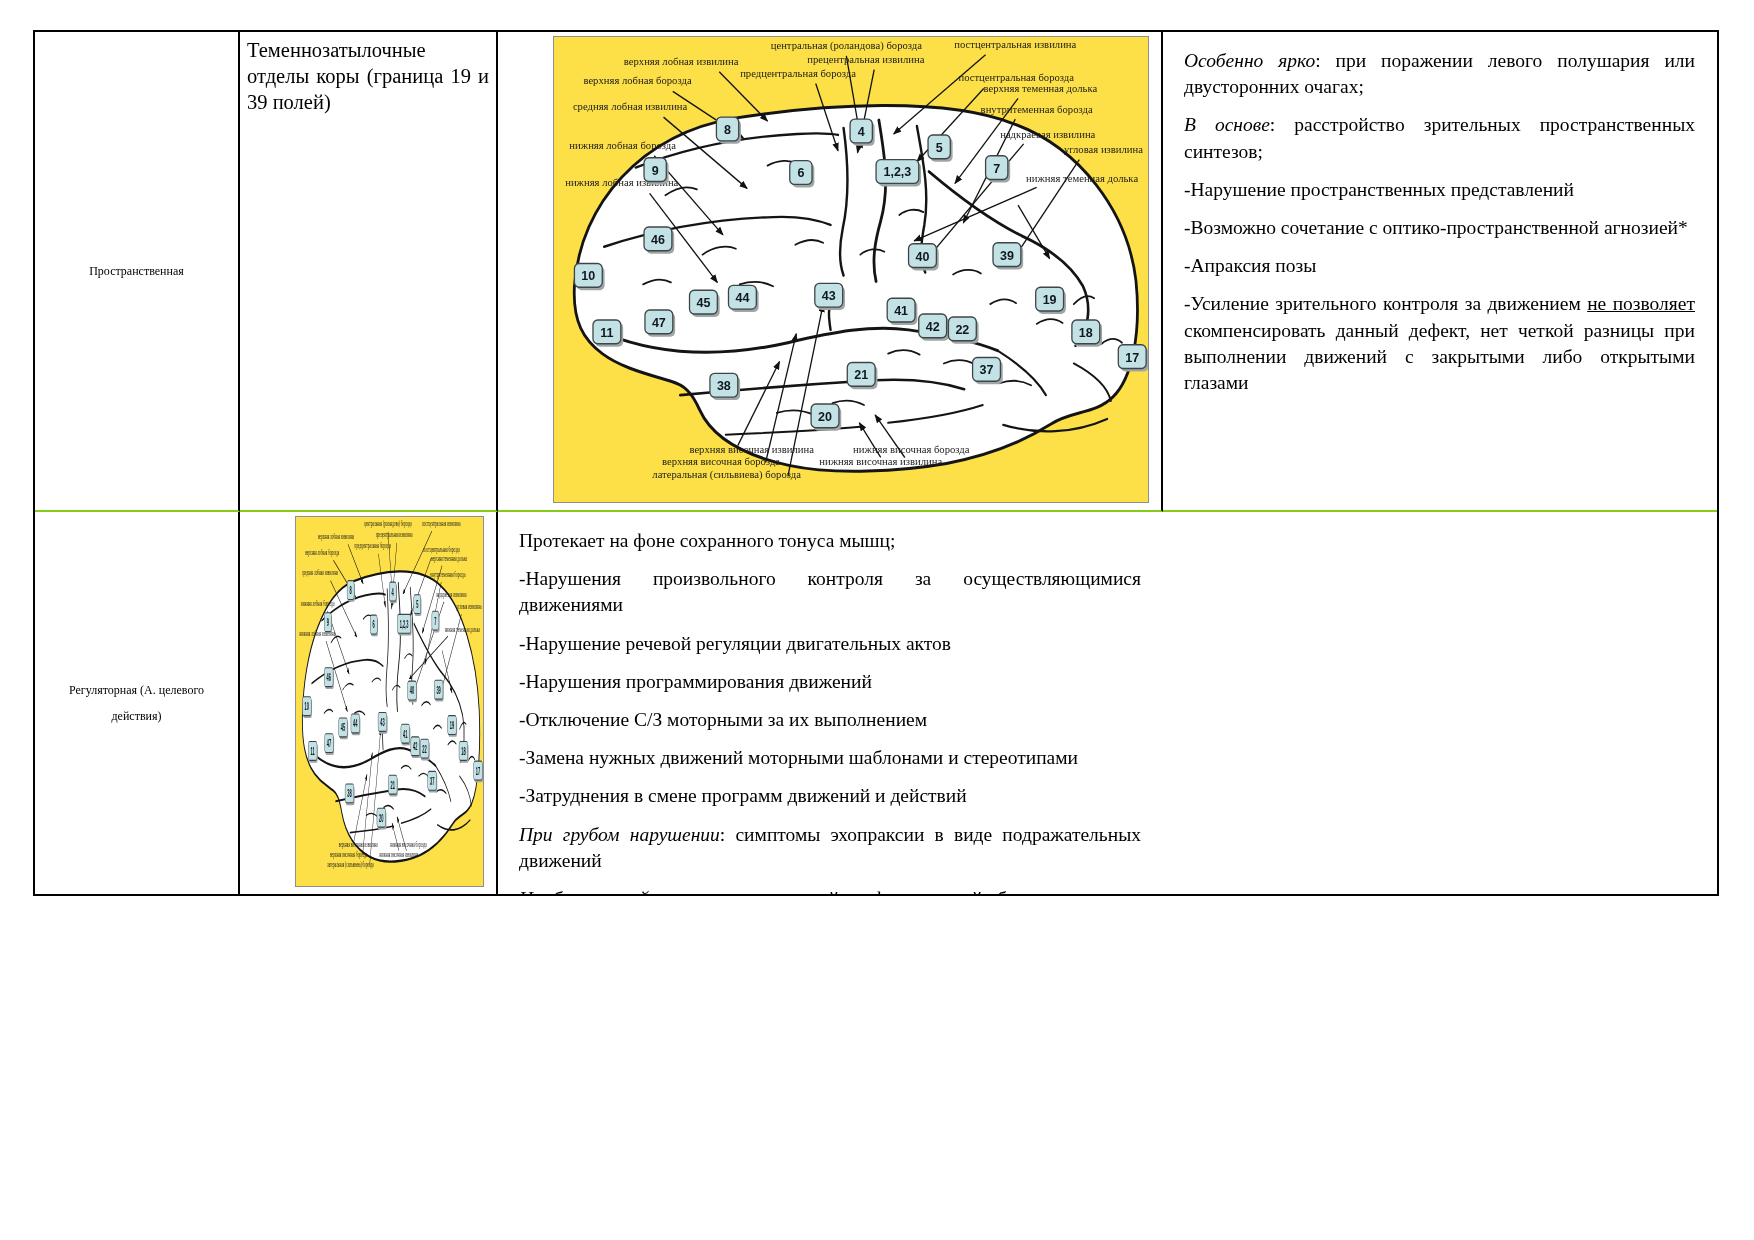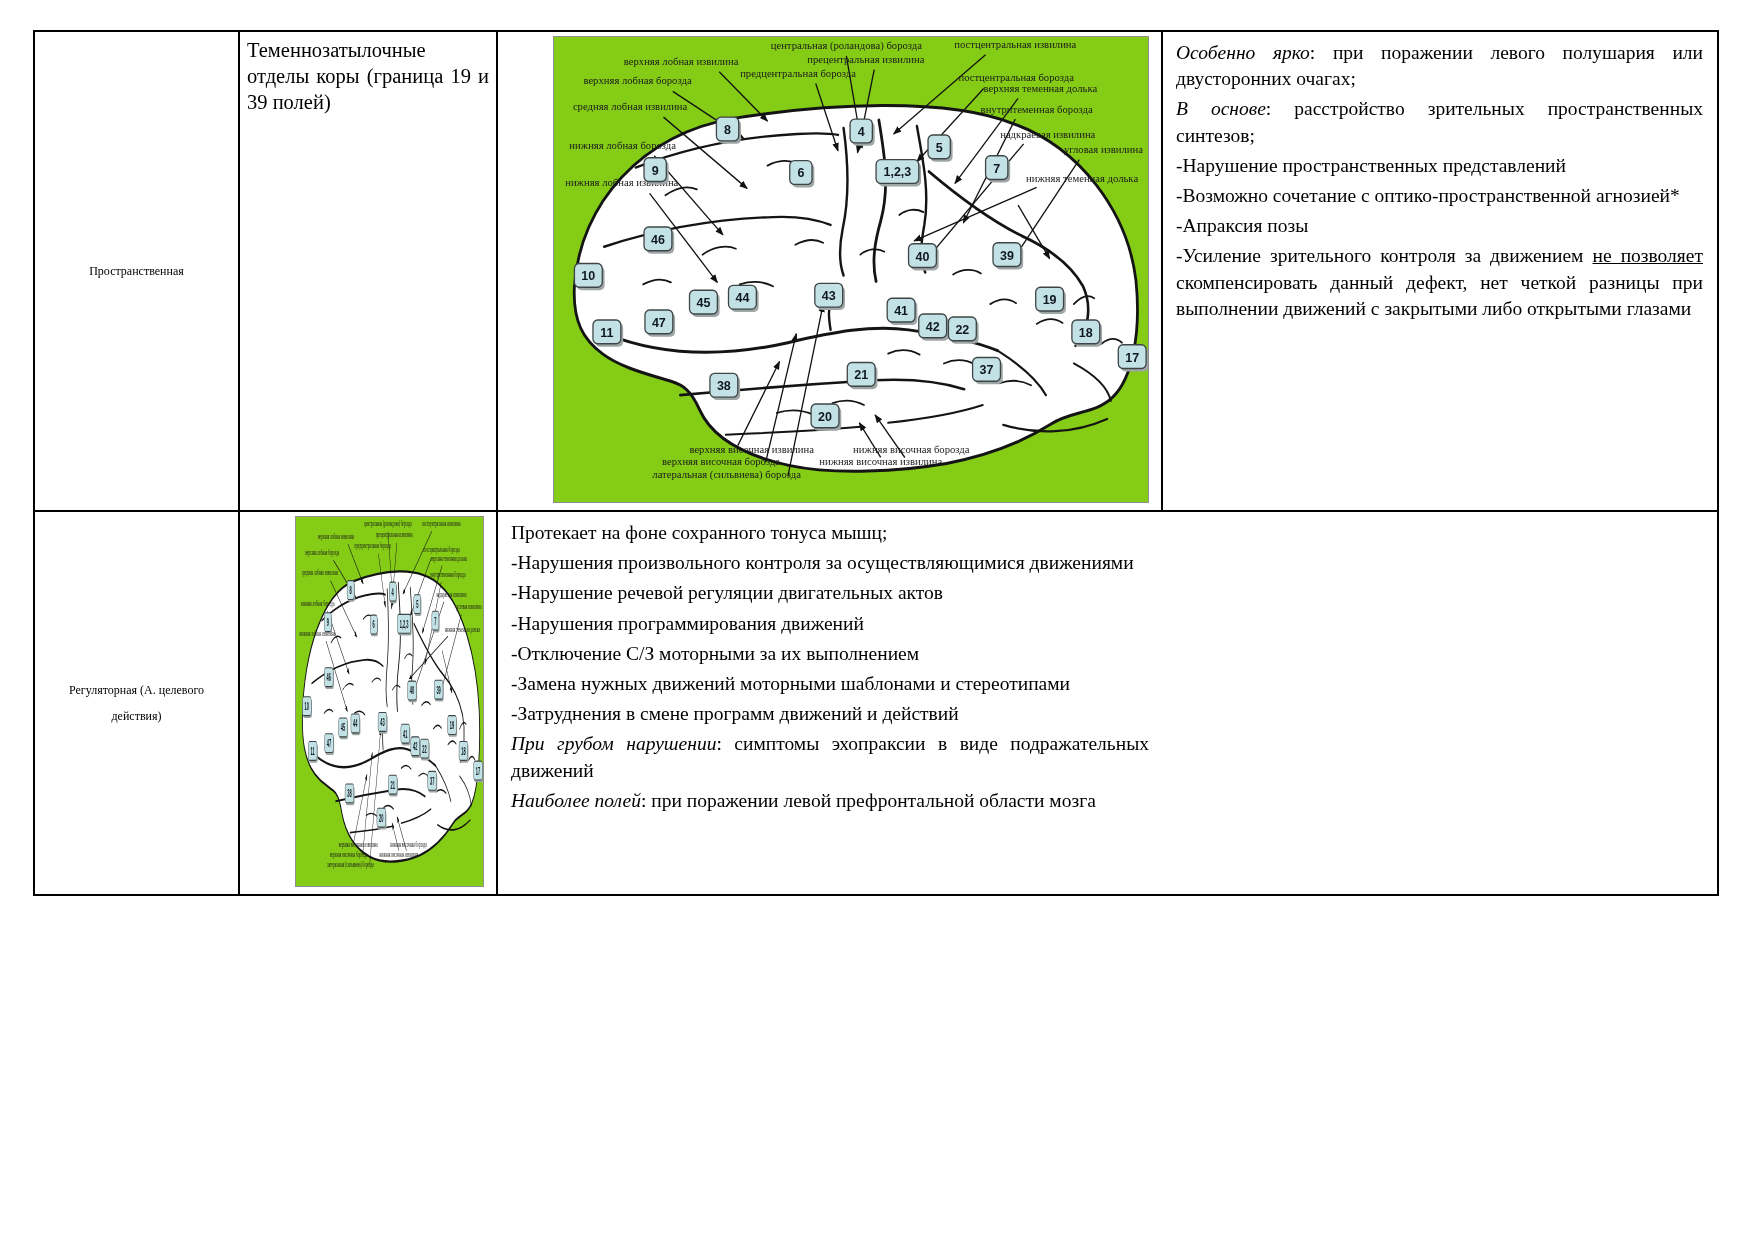--- a/index.html
+++ b/index.html
@@ -1,31 +1,31 @@
 <!DOCTYPE html>
 <html><head>
 <meta charset="utf-8">
 <style>
   html,body{margin:0;padding:0;}
   body{width:1754px;height:1240px;background:#ffffff;overflow:hidden;
        font-family:"Liberation Serif",serif;color:#000;}
   .tbl{position:absolute;left:33px;top:30px;
        display:grid;grid-template-columns:205px 258px 665px 554px;
        grid-template-rows:480px 382px;border:2px solid #000;background:#fff;}
-  .c{border-right:2px solid #000;border-bottom:2px solid #000000;box-sizing:border-box;overflow:hidden;}
+  .c{border-right:2px solid #000;border-bottom:2px solid #84cc16;box-sizing:border-box;overflow:hidden;}
   .c.last-col{border-right:none;}
   .c.last-row{border-bottom:none;}
   .c1{display:flex;align-items:center;justify-content:center;text-align:center;
       font-size:12px;line-height:26px;padding:12px 14px;}
   .c2{font-size:20.5px;line-height:26px;padding:5px 7px;text-align:justify;}
   .c3{padding:4px 12px 7px 13px;}
-  .frame{height:100%;box-sizing:border-box;border:1px solid #8f8f8f;background:#84cc16;margin-left:42px;}
+  .frame{height:100%;box-sizing:border-box;border:1px solid #8f8f8f;background:#fde047;margin-left:42px;}
   .frame svg{display:block;width:100%;height:100%;}
   .c4{font-size:19.5px;line-height:26.2px;padding:4px 10px 4px 9px;}
-  .c4 p{margin:4px;text-align:justify;}
+  .c4 p{margin:12px;text-align:justify;}
   .it{font-style:italic;}
   .un{text-decoration:underline;}
   .dlbl{font:11.5px "Liberation Serif",serif;fill:#1c1c1c;}
   .dnum{font:700 13.5px "Liberation Sans",sans-serif;fill:#101820;}
 </style>
 </head>
 <body>
 
 <div class="tbl">
 

